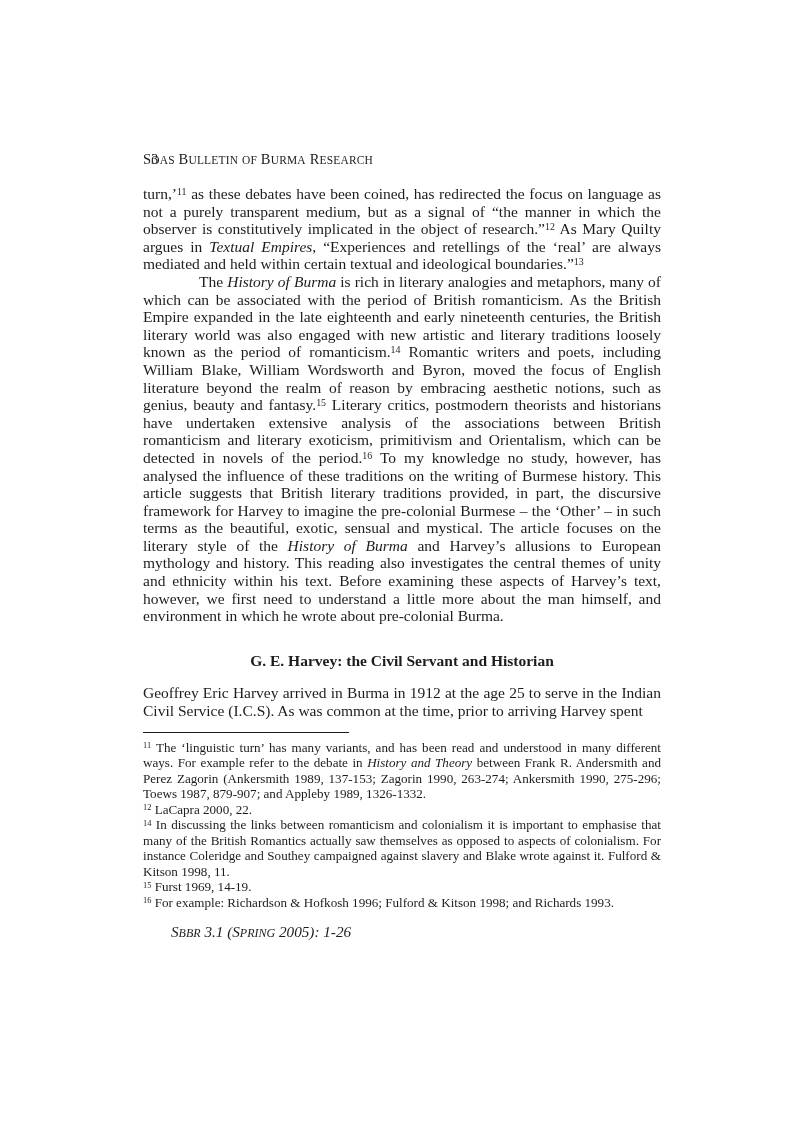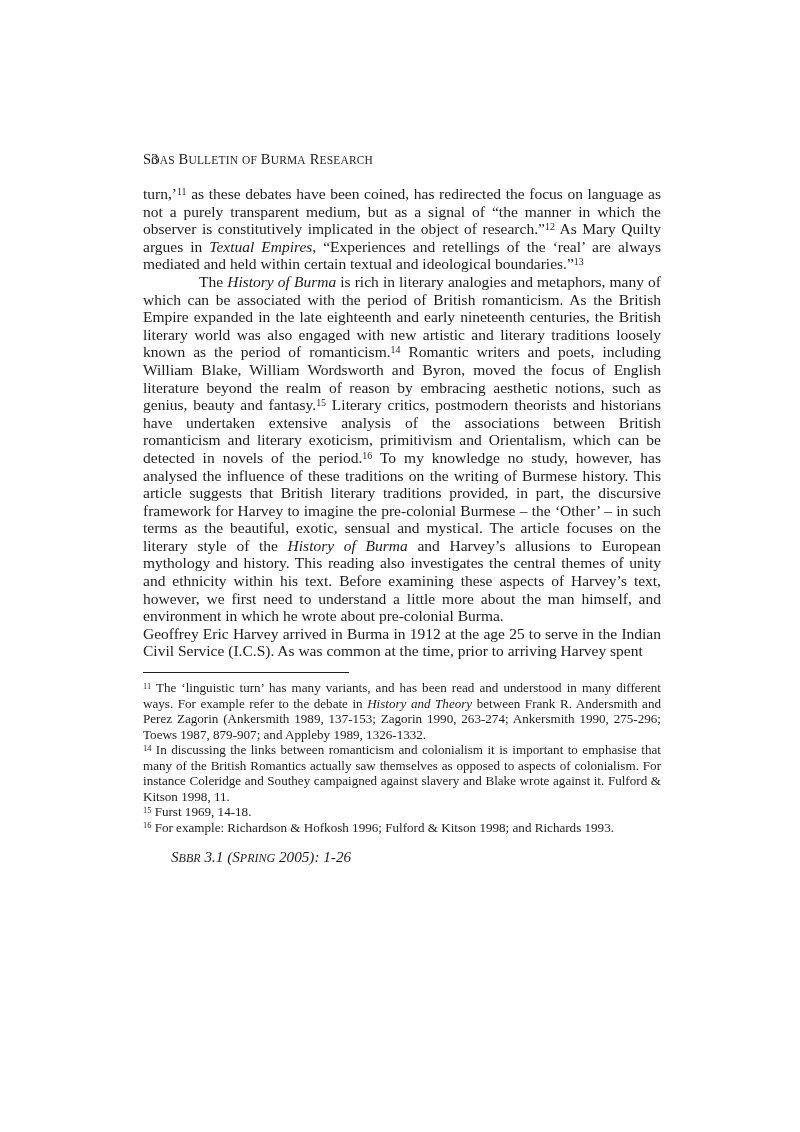--- a/index.html
+++ b/index.html
@@ -100,34 +100,36 @@
 
     <div class="header">
       <span class="page-num">3</span>
       <div class="journal-title"><span>S</span><span class="sc">OAS</span><span> B</span><span class="sc">ULLETIN</span><span> </span><span class="sc">OF</span><span> B</span><span class="sc">URMA</span><span> R</span><span class="sc">ESEARCH</span></div>
     </div>
 
     <div class="bodytext">
       <p class="para"><span>turn,’</span><span class="sup">11</span><span> as these debates have been coined, has redirected the focus on language as not a purely transparent medium, but as a signal of “the manner in which the observer is constitutively implicated in the object of research.”</span><span class="sup">12</span><span> As Mary Quilty argues in </span><span class="it">Textual Empires</span><span>, “Experiences and retellings of the ‘real’ are always mediated and held within certain textual and ideological boundaries.”</span><span class="sup">13</span></p>
       <p class="para indent"><span>The </span><span class="it">History of Burma</span><span> is rich in literary analogies and metaphors, many of which can be associated with the period of British romanticism. As the British Empire expanded in the late eighteenth and early nineteenth centuries, the British literary world was also engaged with new artistic and literary traditions loosely known as the period of romanticism.</span><span class="sup">14</span><span> Romantic writers and poets, including William Blake, William Wordsworth and Byron, moved the focus of English literature beyond the realm of reason by embracing aesthetic notions, such as genius, beauty and fantasy.</span><span class="sup">15</span><span> Literary critics, postmodern theorists and historians have undertaken extensive analysis of the associations between British romanticism and literary exoticism, primitivism and Orientalism, which can be detected in novels of the period.</span><span class="sup">16</span><span> To my knowledge no study, however, has analysed the influence of these traditions on the writing of Burmese history. This article suggests that British literary traditions provided, in part, the discursive framework for Harvey to imagine the pre-colonial Burmese – the ‘Other’ – in such terms as the beautiful, exotic, sensual and mystical. The article focuses on the literary style of the </span><span class="it">History of Burma</span><span> and Harvey’s allusions to European mythology and history. This reading also investigates the central themes of unity and ethnicity within his text. Before examining these aspects of Harvey’s text, however, we first need to understand a little more about the man himself, and environment in which he wrote about pre-colonial Burma.</span></p>
 
+      <div class="section-heading">G. E. Harvey: the Civil Servant and Historian</div>
 
       <p class="para"><span>Geoffrey Eric Harvey arrived in Burma in 1912 at the age 25 to serve in the Indian Civil Service (I.C.S). As was common at the time, prior to arriving Harvey spent</span></p>
     </div>
 
     <div class="footnote-block">
       <div class="fn-rule"></div>
 
       <p class="footnote"><span class="sup">11</span><span><span> The ‘linguistic turn’ has many variants, and has been read and understood in many different ways. For example refer to the debate in </span><span class="it">History and Theory</span><span> between Frank R. Andersmith and Perez Zagorin (Ankersmith 1989, 137-153; Zagorin 1990, 263-274; Ankersmith 1990, 275-296; Toews 1987, 879-907; and Appleby 1989, 1326-1332.</span></span></p>
 
+      <p class="footnote"><span class="sup">12</span><span><span> LaCapra 2000, 22.</span></span></p>
 
 
       <p class="footnote"><span class="sup">14</span><span><span> In discussing the links between romanticism and colonialism it is important to emphasise that many of the British Romantics actually saw themselves as opposed to aspects of colonialism. For instance Coleridge and Southey campaigned against slavery and Blake wrote against it. Fulford &amp; Kitson 1998, 11.</span></span></p>
 
-      <p class="footnote"><span class="sup">15</span><span><span> Furst 1969, 14-18.</span></span></p>
+      <p class="footnote"><span class="sup">15</span><span><span> Furst 1969, 14-19.</span></span></p>
 
       <p class="footnote"><span class="sup">16</span><span><span> For example: Richardson &amp; Hofkosh 1996; Fulford &amp; Kitson 1998; and Richards 1993.</span></span></p>
     </div>
 
     <div class="footer"><span>S</span><span class="sc">BBR</span><span> 3.1 (</span><span>S</span><span class="sc">PRING</span><span> 2005): 1-26</span></div>
 
   </div>
 </div>
 
 </body></html>

